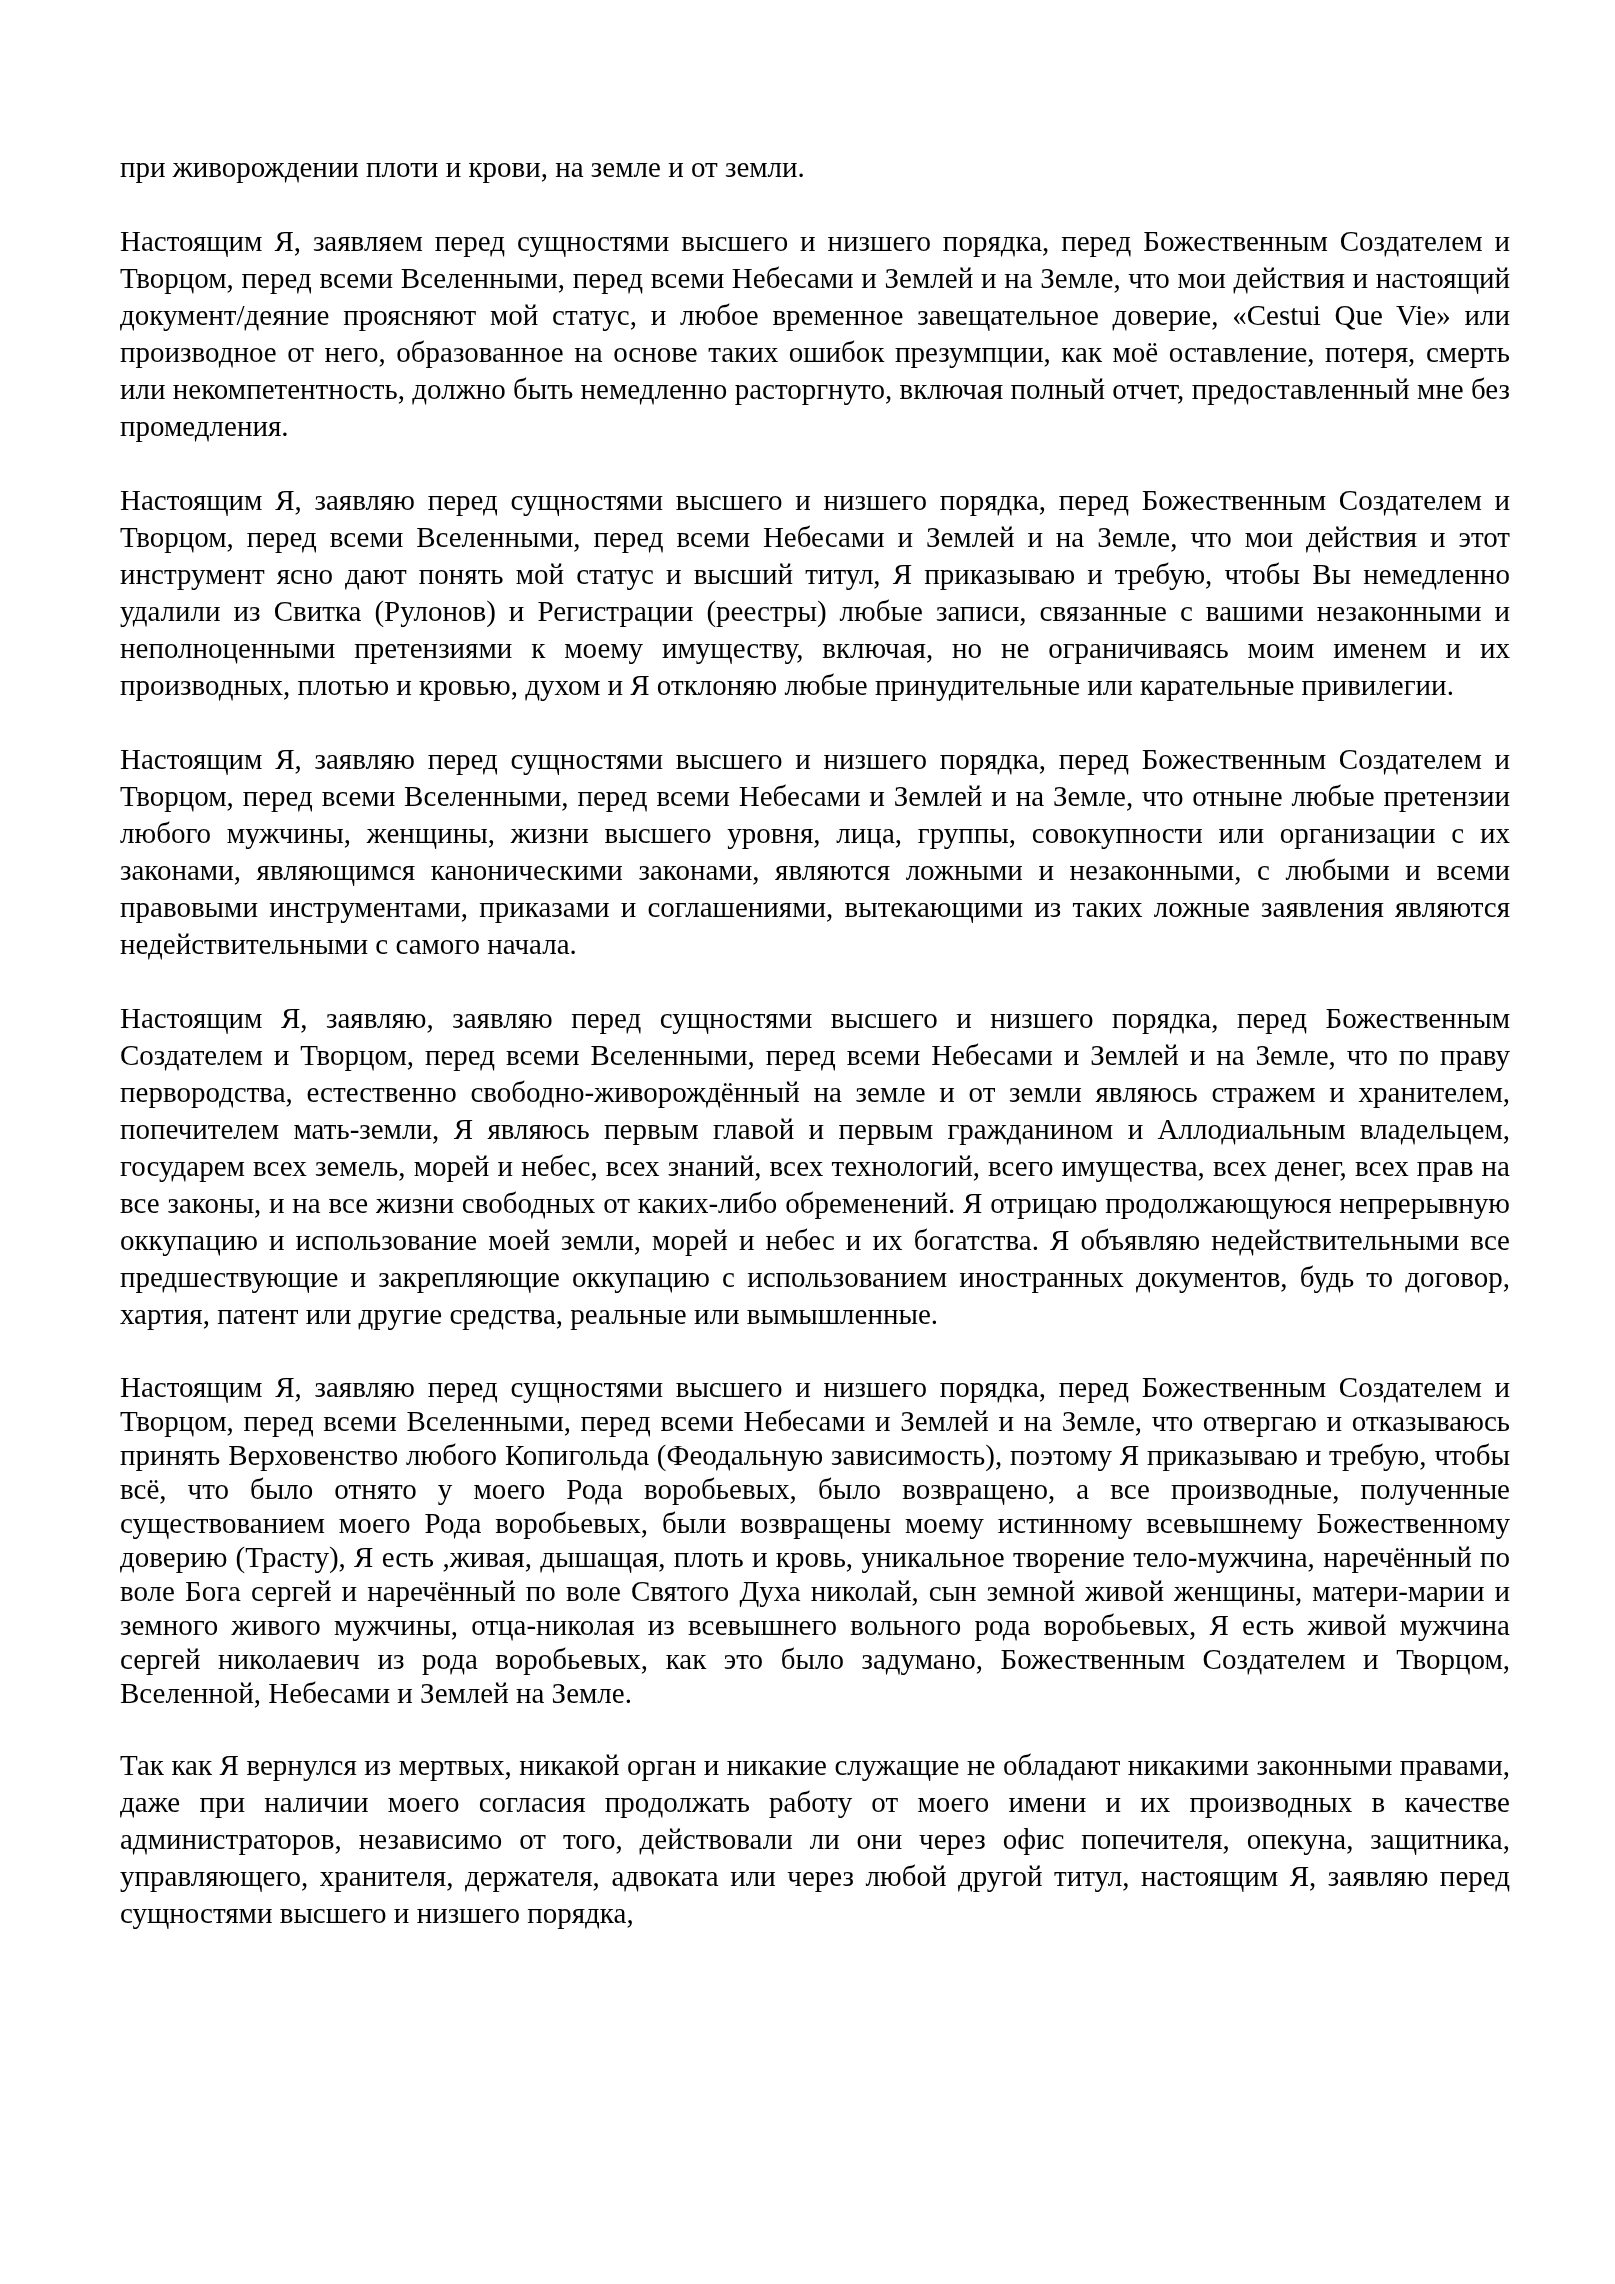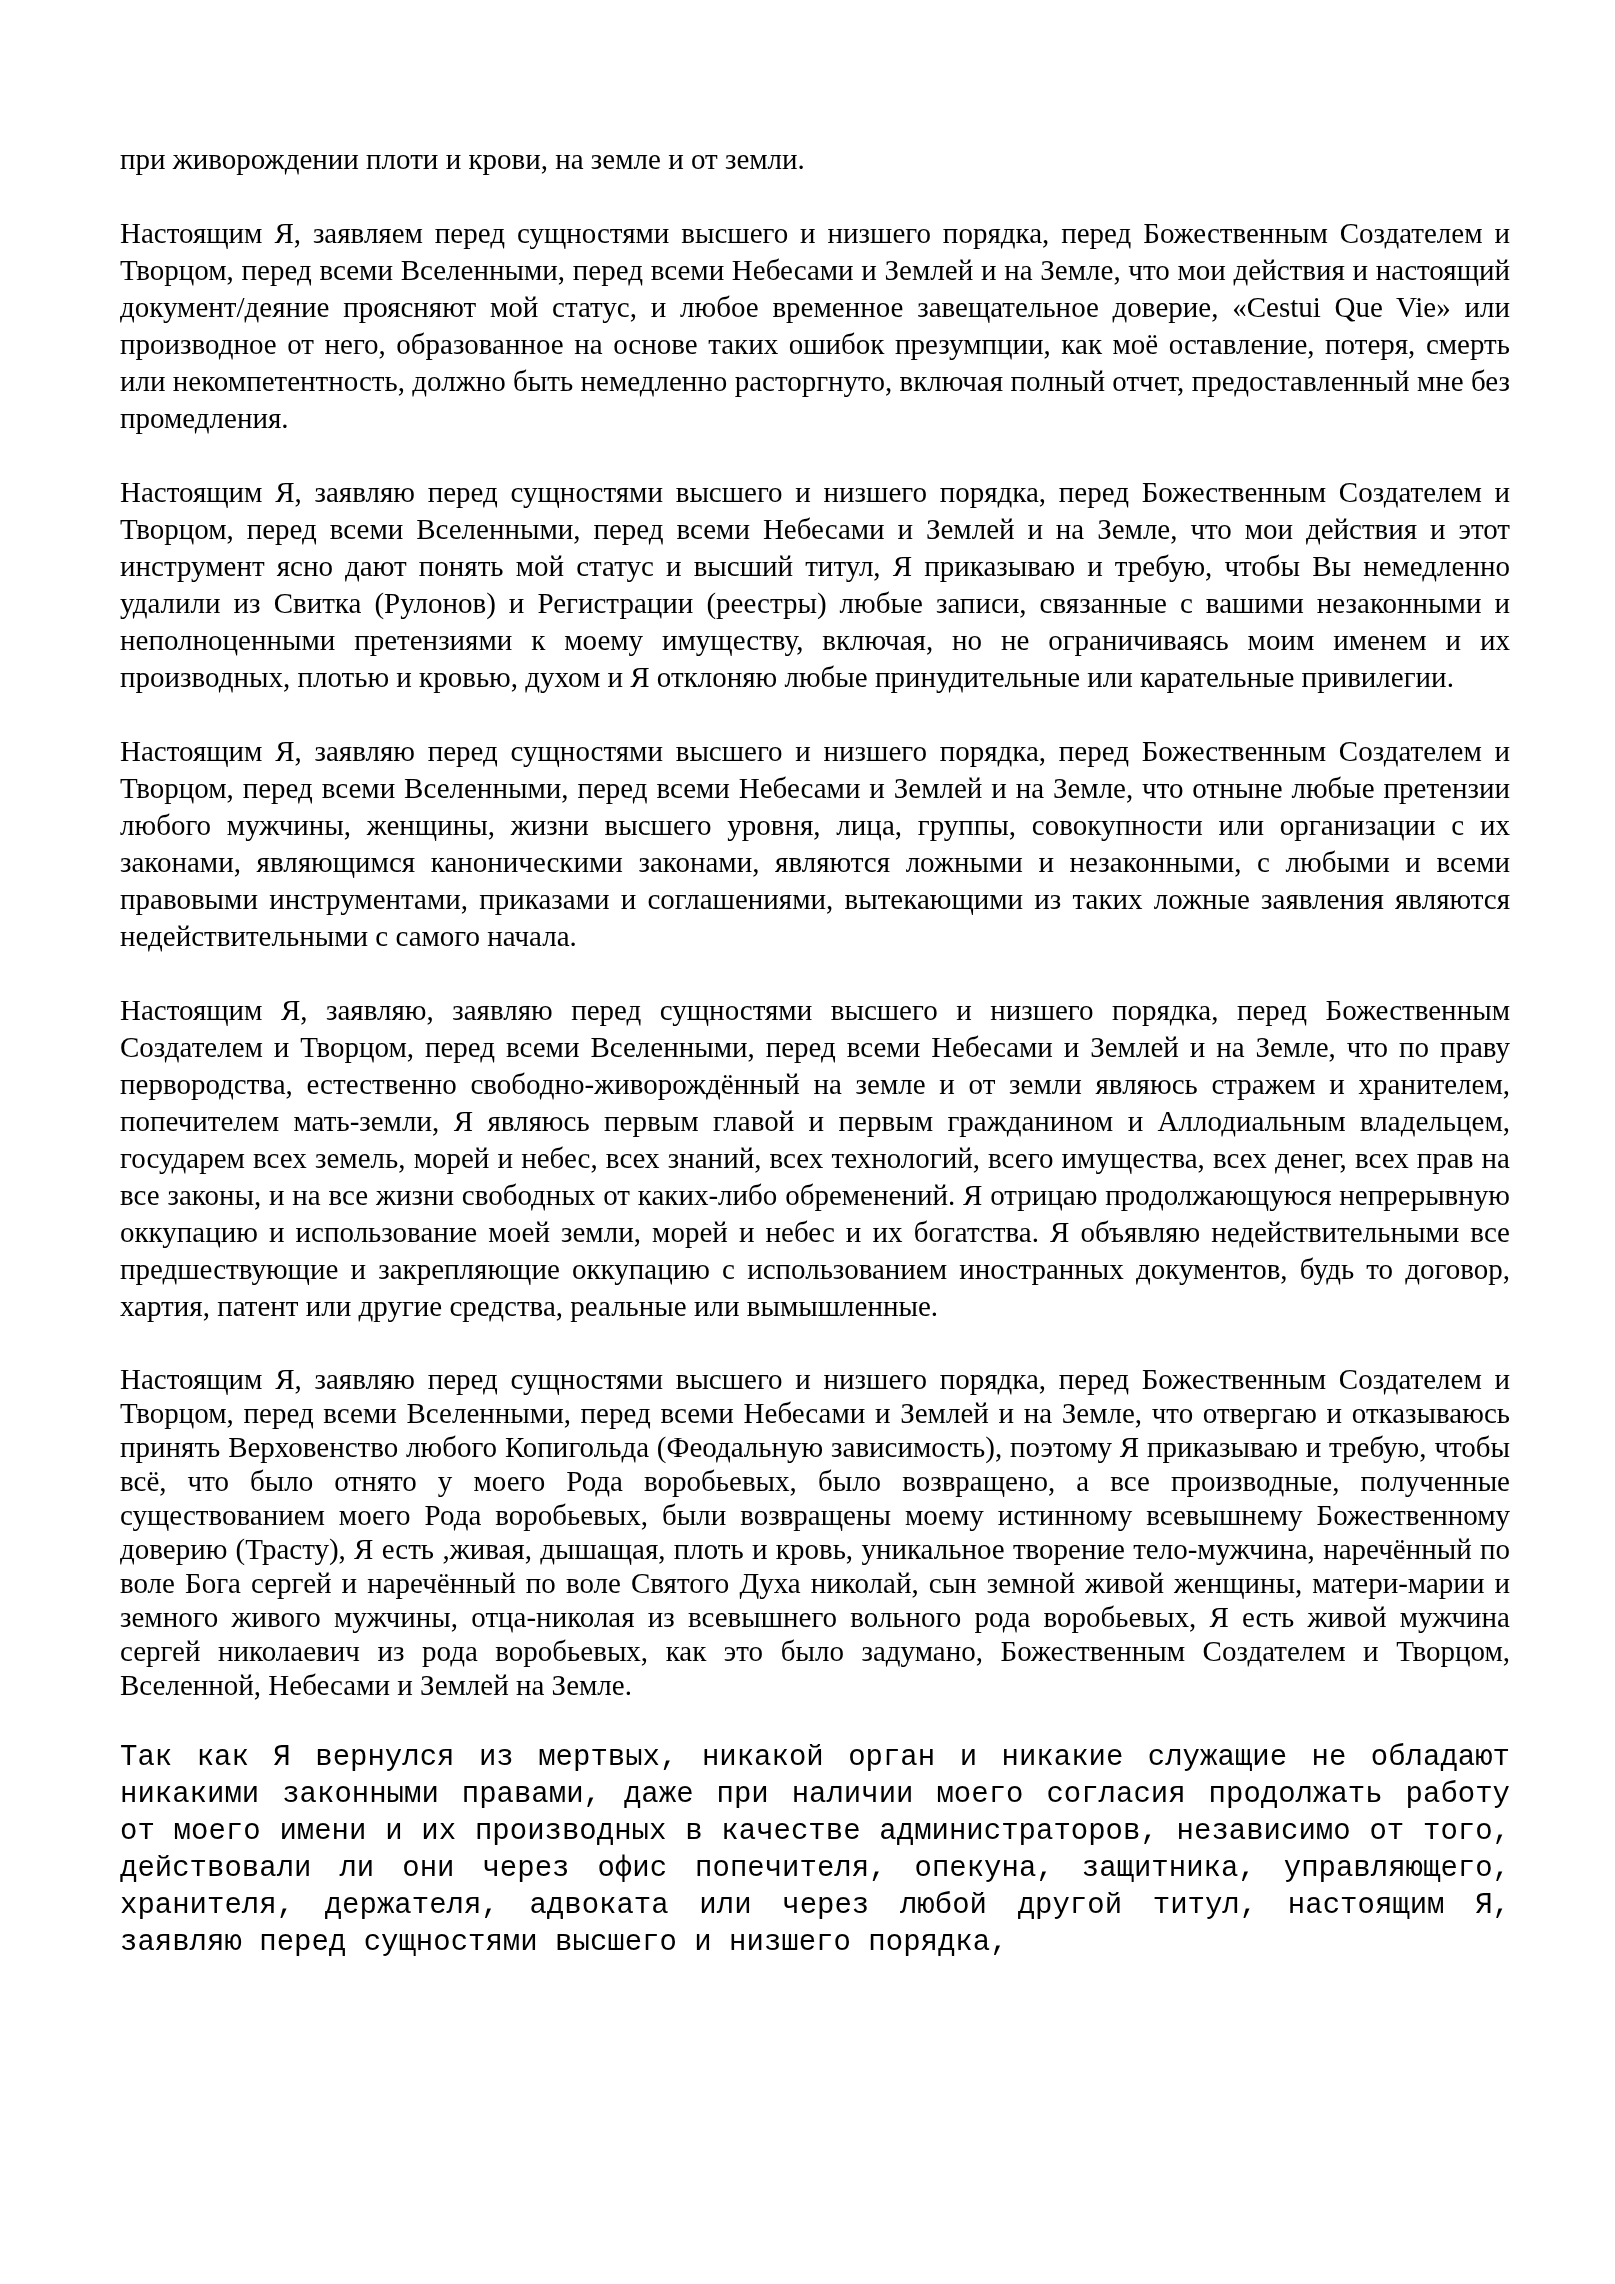--- a/index.html
+++ b/index.html
@@ -25,31 +25,30 @@
       position: absolute;
       left: 120px;
       top: 137px;
       width: 1390px;
       font-family: "Liberation Serif", "DejaVu Serif", serif;
       font-size: 29px;
       line-height: 37px;
       color: #000000;
     }
     .para {
-      margin: 4px 0 37px 0;
+      margin: 12px 0 37px 0;
       text-align: justify;
       text-justify: inter-word;
       word-spacing: 0;
     }
     .para.tight {
       line-height: 34px;
     }
     .para.last {
       margin-bottom: 0;
-      font-family: Liberation Mono, monospace;
     }
     .para.first-line {
       text-align: left;
     }
   </style>
 </head>
 <body>
 
 <div class="page">
   <div class="text-block">

